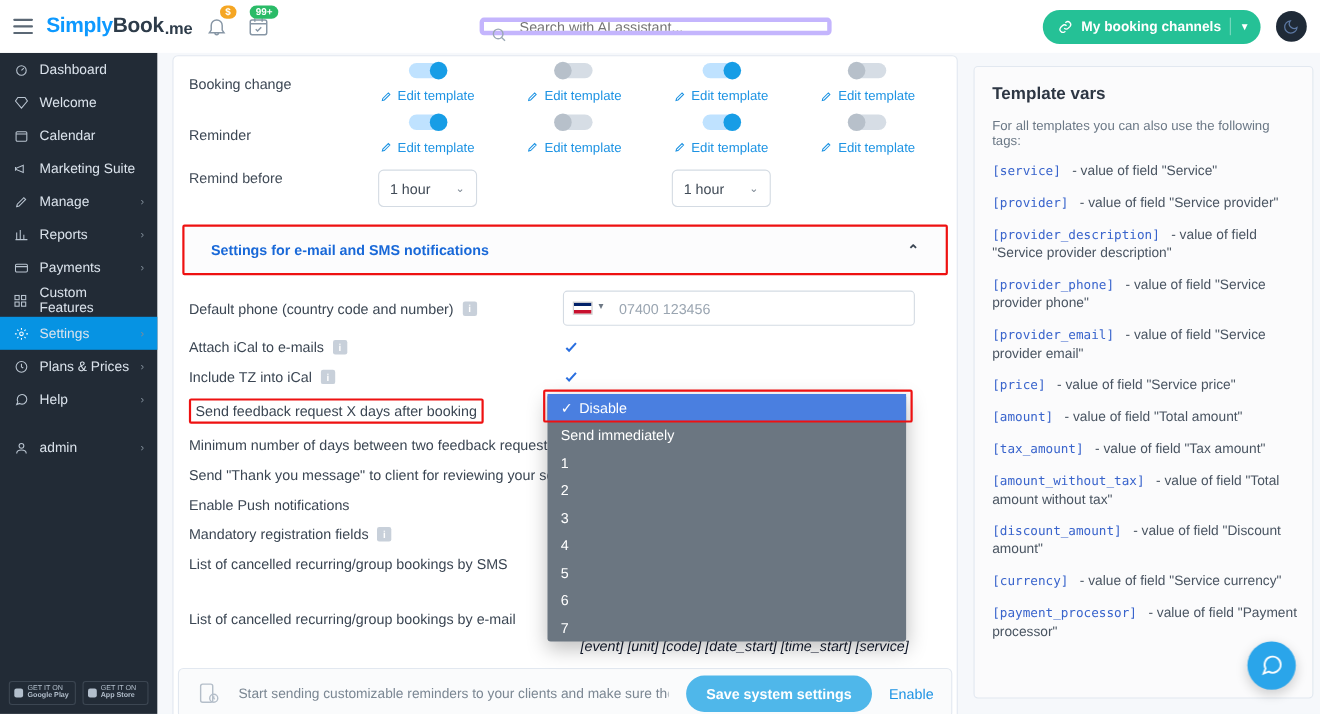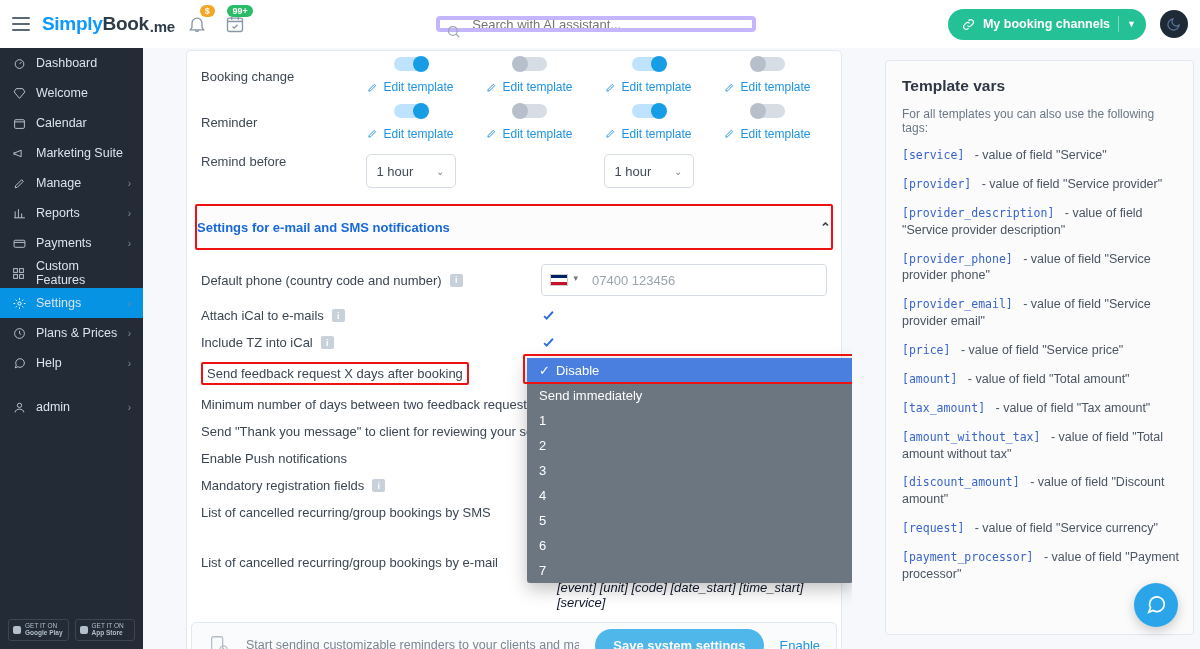--- a/index.html
+++ b/index.html
@@ -26,21 +26,21 @@
   .badge { position:absolute; top:-9px; right:-8px; font-size:9px; font-weight:600; padding:1px 5px; border-radius:8px; color:#fff;}
   .badge.orange{ background:#f5a623;} .badge.green{ background:#2abb67;}
   .search { margin-left:auto; margin-right:auto; position:relative; width:320px;}
   .search input{ width:100%; height:16px; border:4px solid #c4b5fd; border-radius:4px; padding:0 10px 0 32px; font-size:13px; color:#6a7683; outline:none;}
   .search .mag{ position:absolute; left:10px; top:8px; color:#9aa7b4;}
   .top-right{ display:flex; align-items:center; gap:14px;}
   .channels-btn{ display:flex; align-items:center; background:var(--teal); color:#fff; font-size:12.5px; font-weight:600; height:31px; padding:0 10px 0 14px; border-radius:16px; gap:8px;}
   .channels-btn .div{ width:1px; height:16px; background:rgba(255,255,255,0.4);}
   .theme-circle{ width:28px; height:28px; border-radius:50%; background:#1f2a37; display:flex; align-items:center; justify-content:center; color:#5c78a3; font-size:14px;}
   
-  .body { display:flex; height:calc(100vh - 48px);gap:29px; }
+  .body { display:flex; height:calc(100vh - 48px); }
   
   .sidebar{ width:143px; background:var(--sidebar-bg); color:var(--text-white); display:flex; flex-direction:column; font-size:12.5px;}
   .nav-item{ display:flex; align-items:center; height:30px; padding:0 12px; gap:10px; cursor:pointer; position:relative;}
   .nav-item.active{ background:var(--sidebar-active);}
   .nav-ico{ width:14px; display:inline-flex; justify-content:center; color:#b9c4d0;}
   .nav-item.active .nav-ico{ color:#fff;}
   .nav-chev{ margin-left:auto; color:#7f8b97; font-size:10px;}
   .nav-spacer{ flex:1;}
   .store-badges{ display:flex; gap:6px; padding:8px;}
   .sbadge{ flex:1; height:22px; border:1px solid #3c4652; border-radius:3px; font-size:6.5px; color:#b3bfcc; display:flex; flex-direction:column; justify-content:center; padding-left:16px; position:relative; line-height:1.05;}
@@ -55,21 +55,21 @@
   .toggle::after{ content:""; position:absolute; width:16px; height:16px; border-radius:50%; top:-1px; background:#b7c0ca; transition:.1s;}
   .toggle.on{ background:#bfe2ff;}
   .toggle.on::after{ background:#179de6;}
   .toggle.off::after{ left:-1px;} .toggle.on::after{ left:19px;}
   .edit-link{ display:inline-flex; align-items:center; gap:5px; color:#1d93e3; font-size:12px; margin-top:6px; cursor:pointer;}
   .edit-link svg{width:11px;height:11px;}
   .remind-row{ display:grid; grid-template-columns:150px 1fr; padding:10px 14px;}
   .remind-selects{ display:grid; grid-template-columns:repeat(4,1fr); }
   .dropdown{ width:90px; height:34px; border:1px solid #d4dbe3; border-radius:5px; background:#fff; display:flex; align-items:center; justify-content:space-between; padding:0 10px; font-size:13px; cursor:pointer; margin:0 auto;}
   .dropdown .chev{ font-size:10px; color:#7d8894;}
-  .section-header{ display:flex; align-items:center; justify-content:space-between; height:46px; border:2.5px solid #e11; border-radius:2px; margin:6px 8px 0 8px; padding:0 0; background:#fcfcfd;}
+  .section-header{ display:flex; align-items:center; justify-content:space-between; height:46px; border:2.5px solid #e11; border-radius:2px; margin:6px 8px 0 8px; padding:0 24px; background:#fcfcfd;}
   .section-header span{ color:#1868d8; font-weight:600; font-size:13px;}
   .form-row{ display:flex; align-items:center; padding:6px 14px;}
   .form-row .flab{ width:340px; font-size:13px; color:#3b4653; display:flex; align-items:center; gap:8px;}
   .info-ico{ width:13px; height:13px; background:#c8d0da; color:#fff; font-size:9px; border-radius:2px; display:inline-flex; align-items:center; justify-content:center; font-weight:700;}
   .phone-input{ flex:1; max-width:320px; height:32px; border:1px solid #d4dbe3; border-radius:4px; display:flex; align-items:center; padding:0 8px; gap:8px; color:#9aa5b1;}
   .flag{ width:18px; height:12px; background:linear-gradient(#012169 33%, #fff 33% 66%, #c8102e 66%); border:1px solid #ccc; position:relative;}
   .flag::after{content:"▾"; position:absolute; right:-11px; top:-2px; font-size:9px; color:#6d7884;}
   .chk{ width:15px; height:15px; color:#2a6fe0; }
   .feedback-hl{ border:2.5px solid #e11; border-radius:2px; padding:2px 4px; }
   .dropdown-open{ position:absolute; width:326px; background:#6b7681; border-radius:3px; font-size:13px; color:#fff; box-shadow:0 6px 18px rgba(0,0,0,0.25); z-index:20;}
@@ -492,21 +492,21 @@
             <div class="tag-line"><span class="tag">[service]</span> &nbsp; <span class="tag-desc">- value of field "Service"</span></div>
             <div class="tag-line"><span class="tag">[provider]</span> &nbsp; <span class="tag-desc">- value of field "Service provider"</span></div>
             <div class="tag-line"><span class="tag">[provider_description]</span> &nbsp; <span class="tag-desc">- value of field "Service provider description"</span></div>
             <div class="tag-line"><span class="tag">[provider_phone]</span> &nbsp; <span class="tag-desc">- value of field "Service provider phone"</span></div>
             <div class="tag-line"><span class="tag">[provider_email]</span> &nbsp; <span class="tag-desc">- value of field "Service provider email"</span></div>
             <div class="tag-line"><span class="tag">[price]</span> &nbsp; <span class="tag-desc">- value of field "Service price"</span></div>
             <div class="tag-line"><span class="tag">[amount]</span> &nbsp; <span class="tag-desc">- value of field "Total amount"</span></div>
             <div class="tag-line"><span class="tag">[tax_amount]</span> &nbsp; <span class="tag-desc">- value of field "Tax amount"</span></div>
             <div class="tag-line"><span class="tag">[amount_without_tax]</span> &nbsp; <span class="tag-desc">- value of field "Total amount without tax"</span></div>
             <div class="tag-line"><span class="tag">[discount_amount]</span> &nbsp; <span class="tag-desc">- value of field "Discount amount"</span></div>
-            <div class="tag-line"><span class="tag">[request]</span> &nbsp; <span class="tag-desc">- value of field "Service currency"</span></div>
+            <div class="tag-line"><span class="tag">[currency]</span> &nbsp; <span class="tag-desc">- value of field "Service currency"</span></div>
             <div class="tag-line"><span class="tag">[payment_processor]</span> &nbsp; <span class="tag-desc">- value of field "Payment processor"</span></div>
           </div>
       </div>
     </div>
   </div>
 </div>
 
 <div class="chat-fab">
   <svg width="22" height="22" viewBox="0 0 24 24" fill="none" stroke="#fff" stroke-width="1.8">
       <path d="M21 11a8 8 0 01-12 7l-5 2 2-5a8 8 0 1115-4z"></path>

